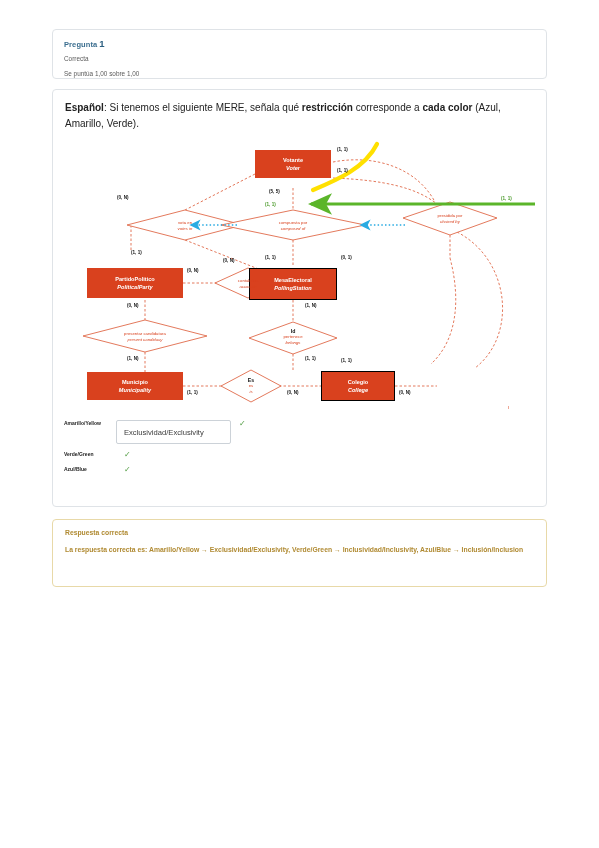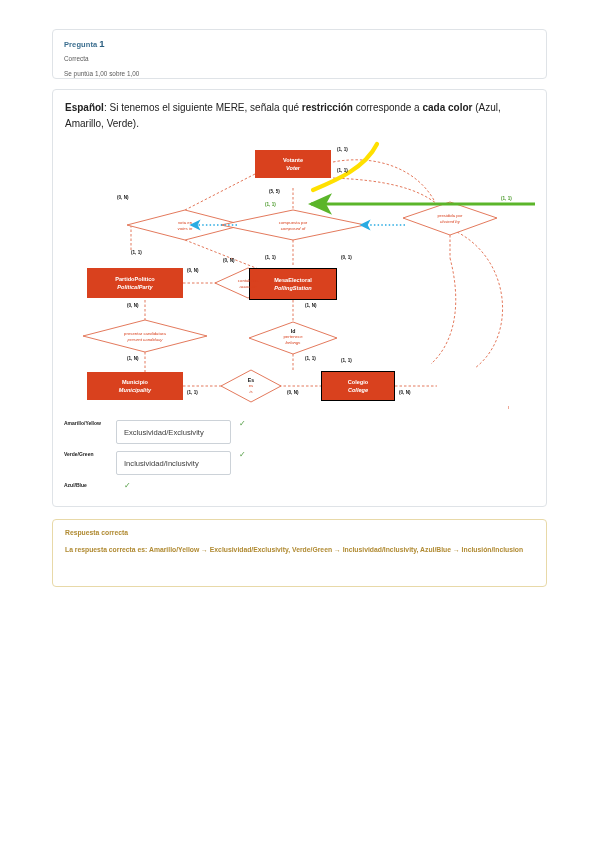--- a/index.html
+++ b/index.html
@@ -260,23 +260,20 @@
     <div class="arow">
       <div class="arow-lbl">Amarillo/Yellow</div>
       <div class="sel">
         <span>Exclusividad/Exclusivity</span>
       </div>
       <div class="tick">✓</div>
     </div>
 
     <div class="arow">
       <div class="arow-lbl">Verde/Green</div>
-      <div class="sel">
-        <span>Inclusividad/Inclusivity</span>
-      </div>
       <div class="tick">✓</div>
     </div>
 
     <div class="arow">
       <div class="arow-lbl">Azul/Blue</div>
       <div class="tick">✓</div>
     </div>
   </div>
 
   <div id="feedback">

